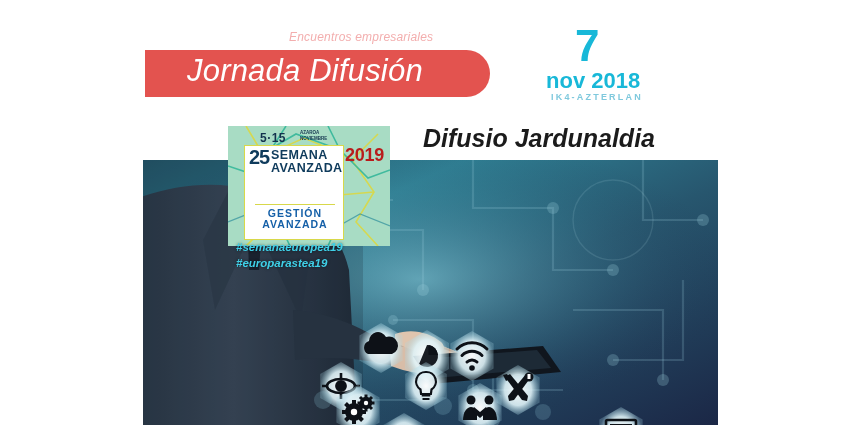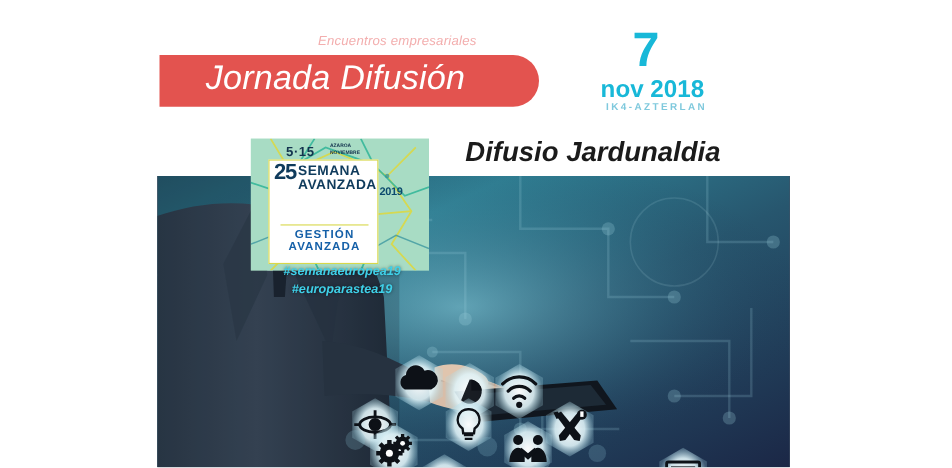--- a/index.html
+++ b/index.html
@@ -135,25 +135,24 @@
     font-size: 4.5px;
     font-weight: bold;
     color: #13334e;
     line-height: 1.25;
     white-space: nowrap;
   }
   .logo-year {
     position: absolute;
     left: 117px;
     top: 19px;
-    font-size: 10px;
-    font-weight: bold;
-    color: #0c4a6e;
+    font-size: 18px;
+    font-weight: bold;
+    color: #b91c1c;
     letter-spacing: -0.3px;
-    margin-top: 24px;
   }
   .logo-box {
     position: absolute;
     left: 16px;
     top: 19px;
     width: 100px;
     height: 95px;
     background: #ffffff;
     border: 1.5px solid #d8d84a;
     box-sizing: border-box;
@@ -210,21 +209,21 @@
     height: 1px;
     background: #d8d84a;
   }
 
   
   .hashtags {
     position: absolute;
     left: 236px;
     top: 240px;
     width: 150px;
-    text-align: center;
+    text-align: left;
     font-size: 11.5px;
     font-weight: bold;
     font-style: italic;
     color: #3fd0e8;
     line-height: 1.35;
     text-shadow: 0 0 3px rgba(0,0,0,0.55);
   }
 </style>
 </head>
 <body>

